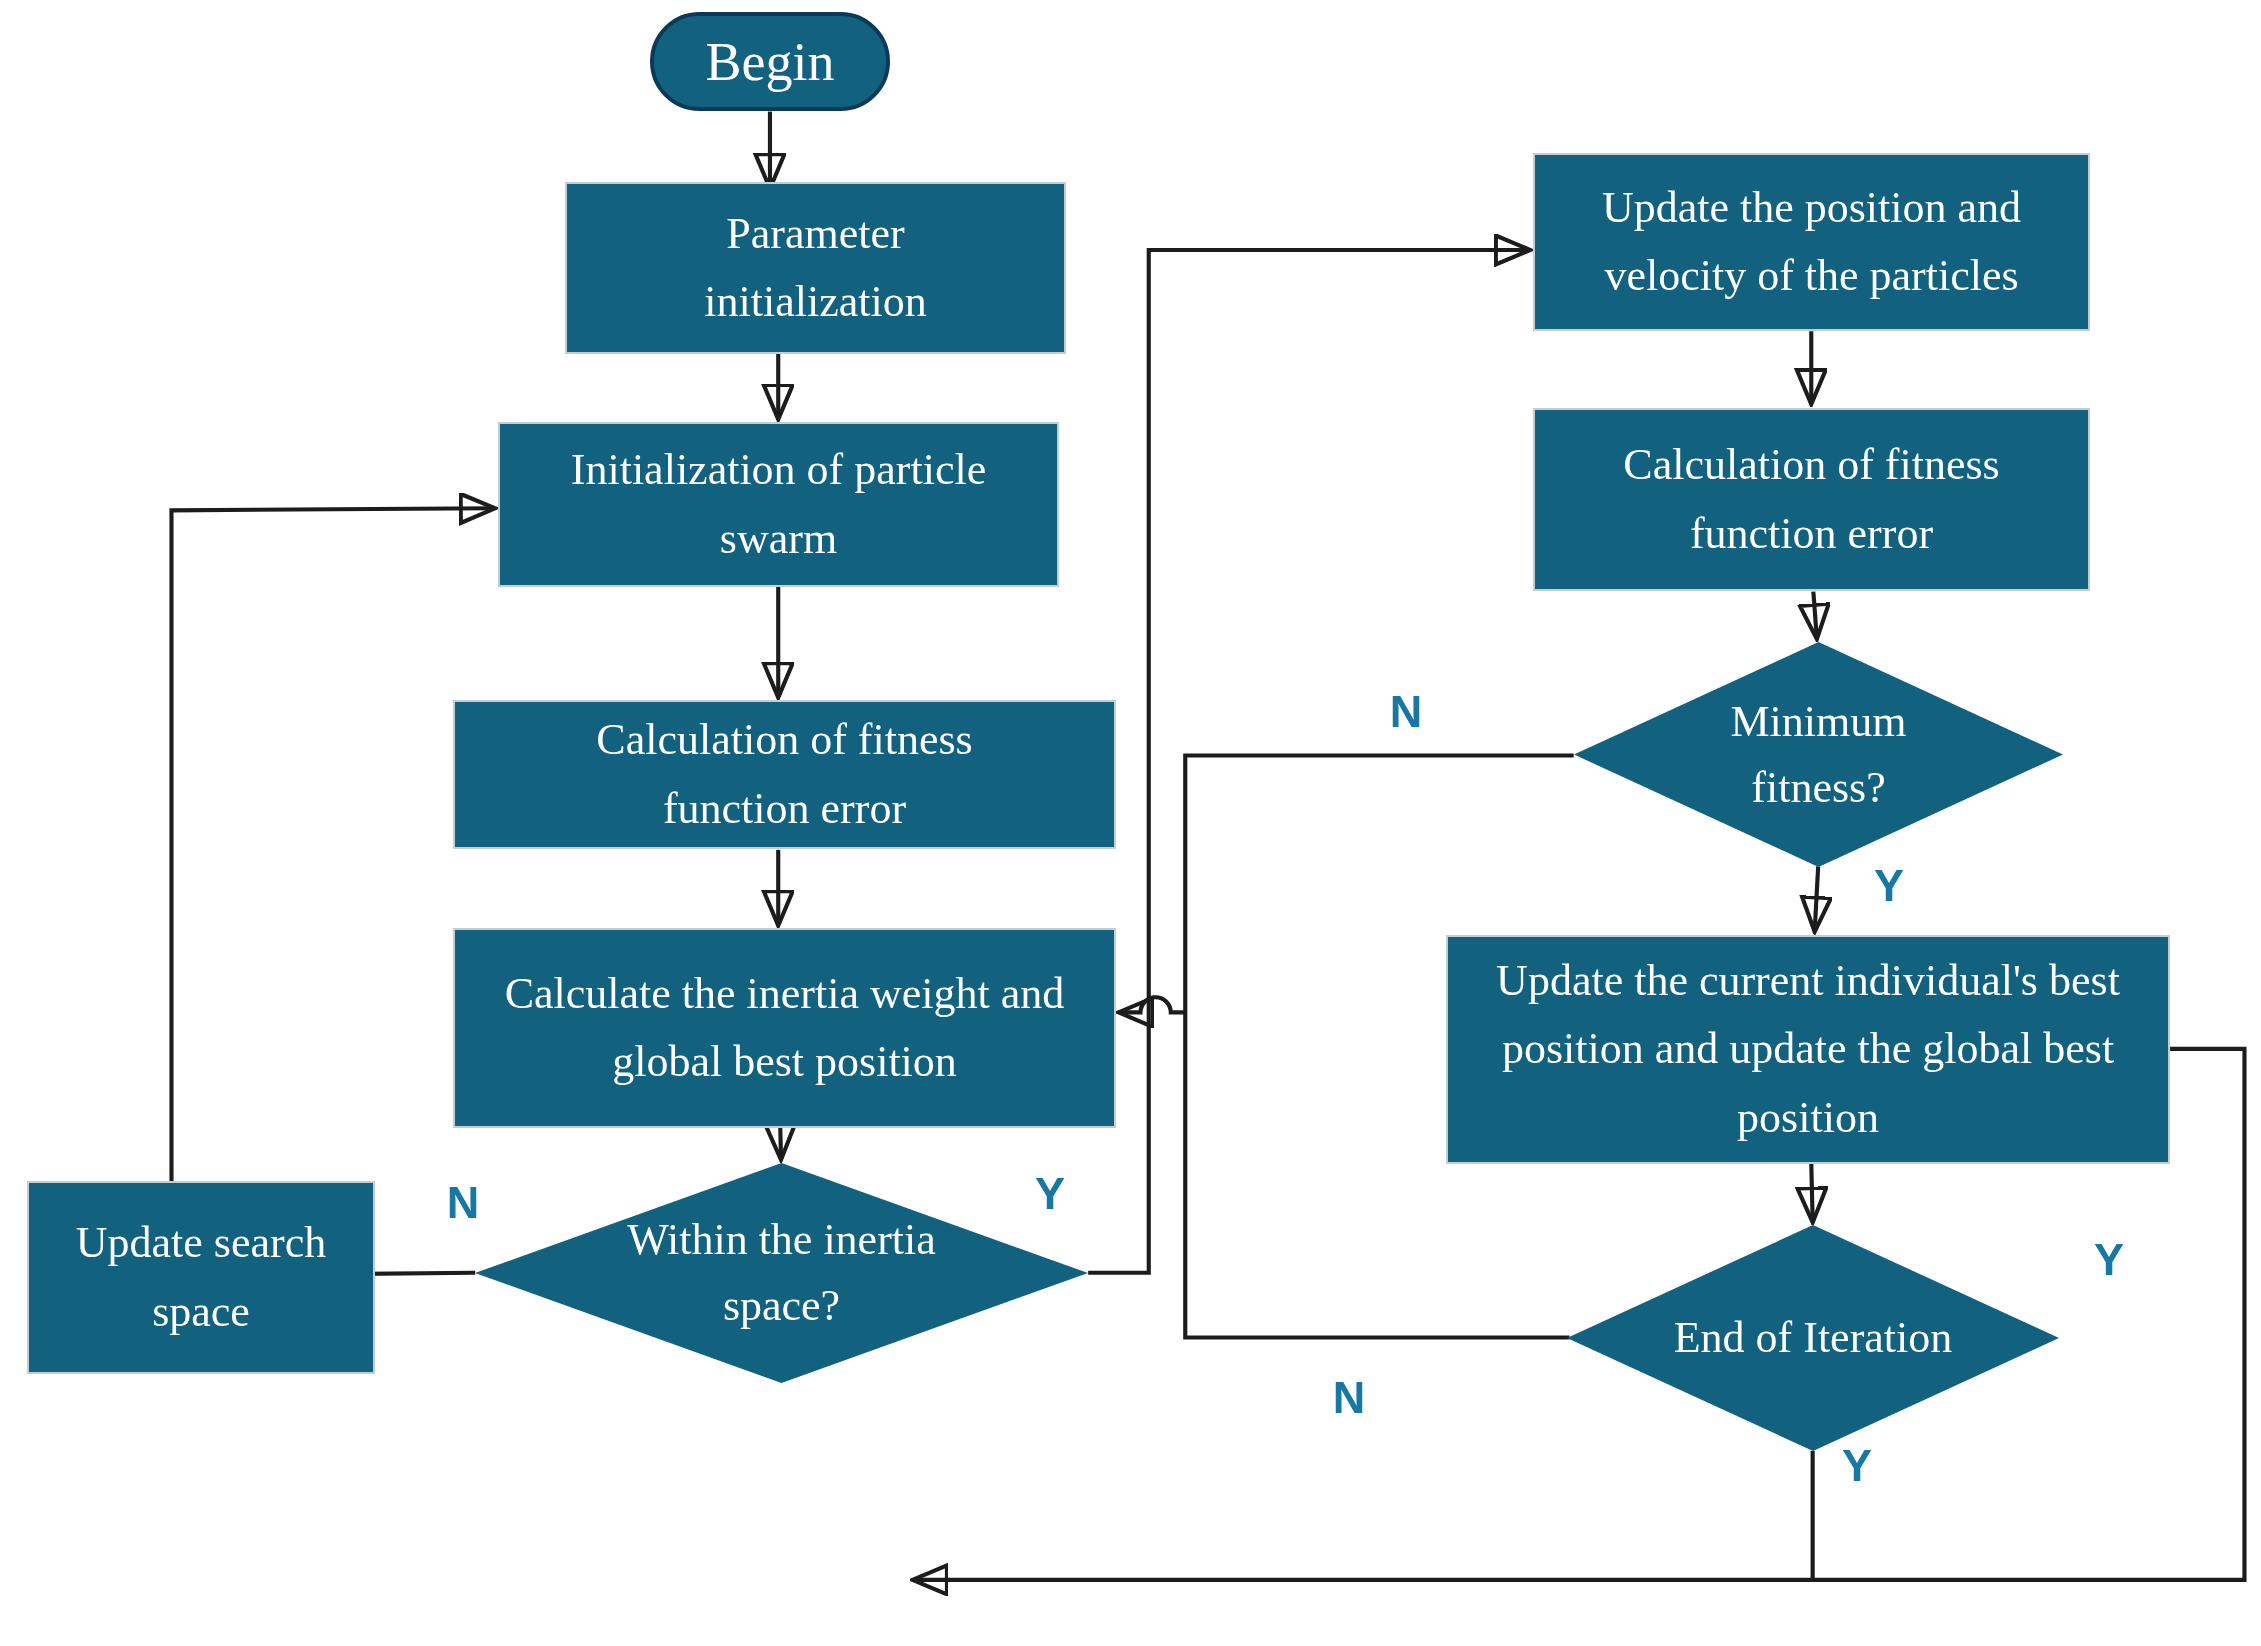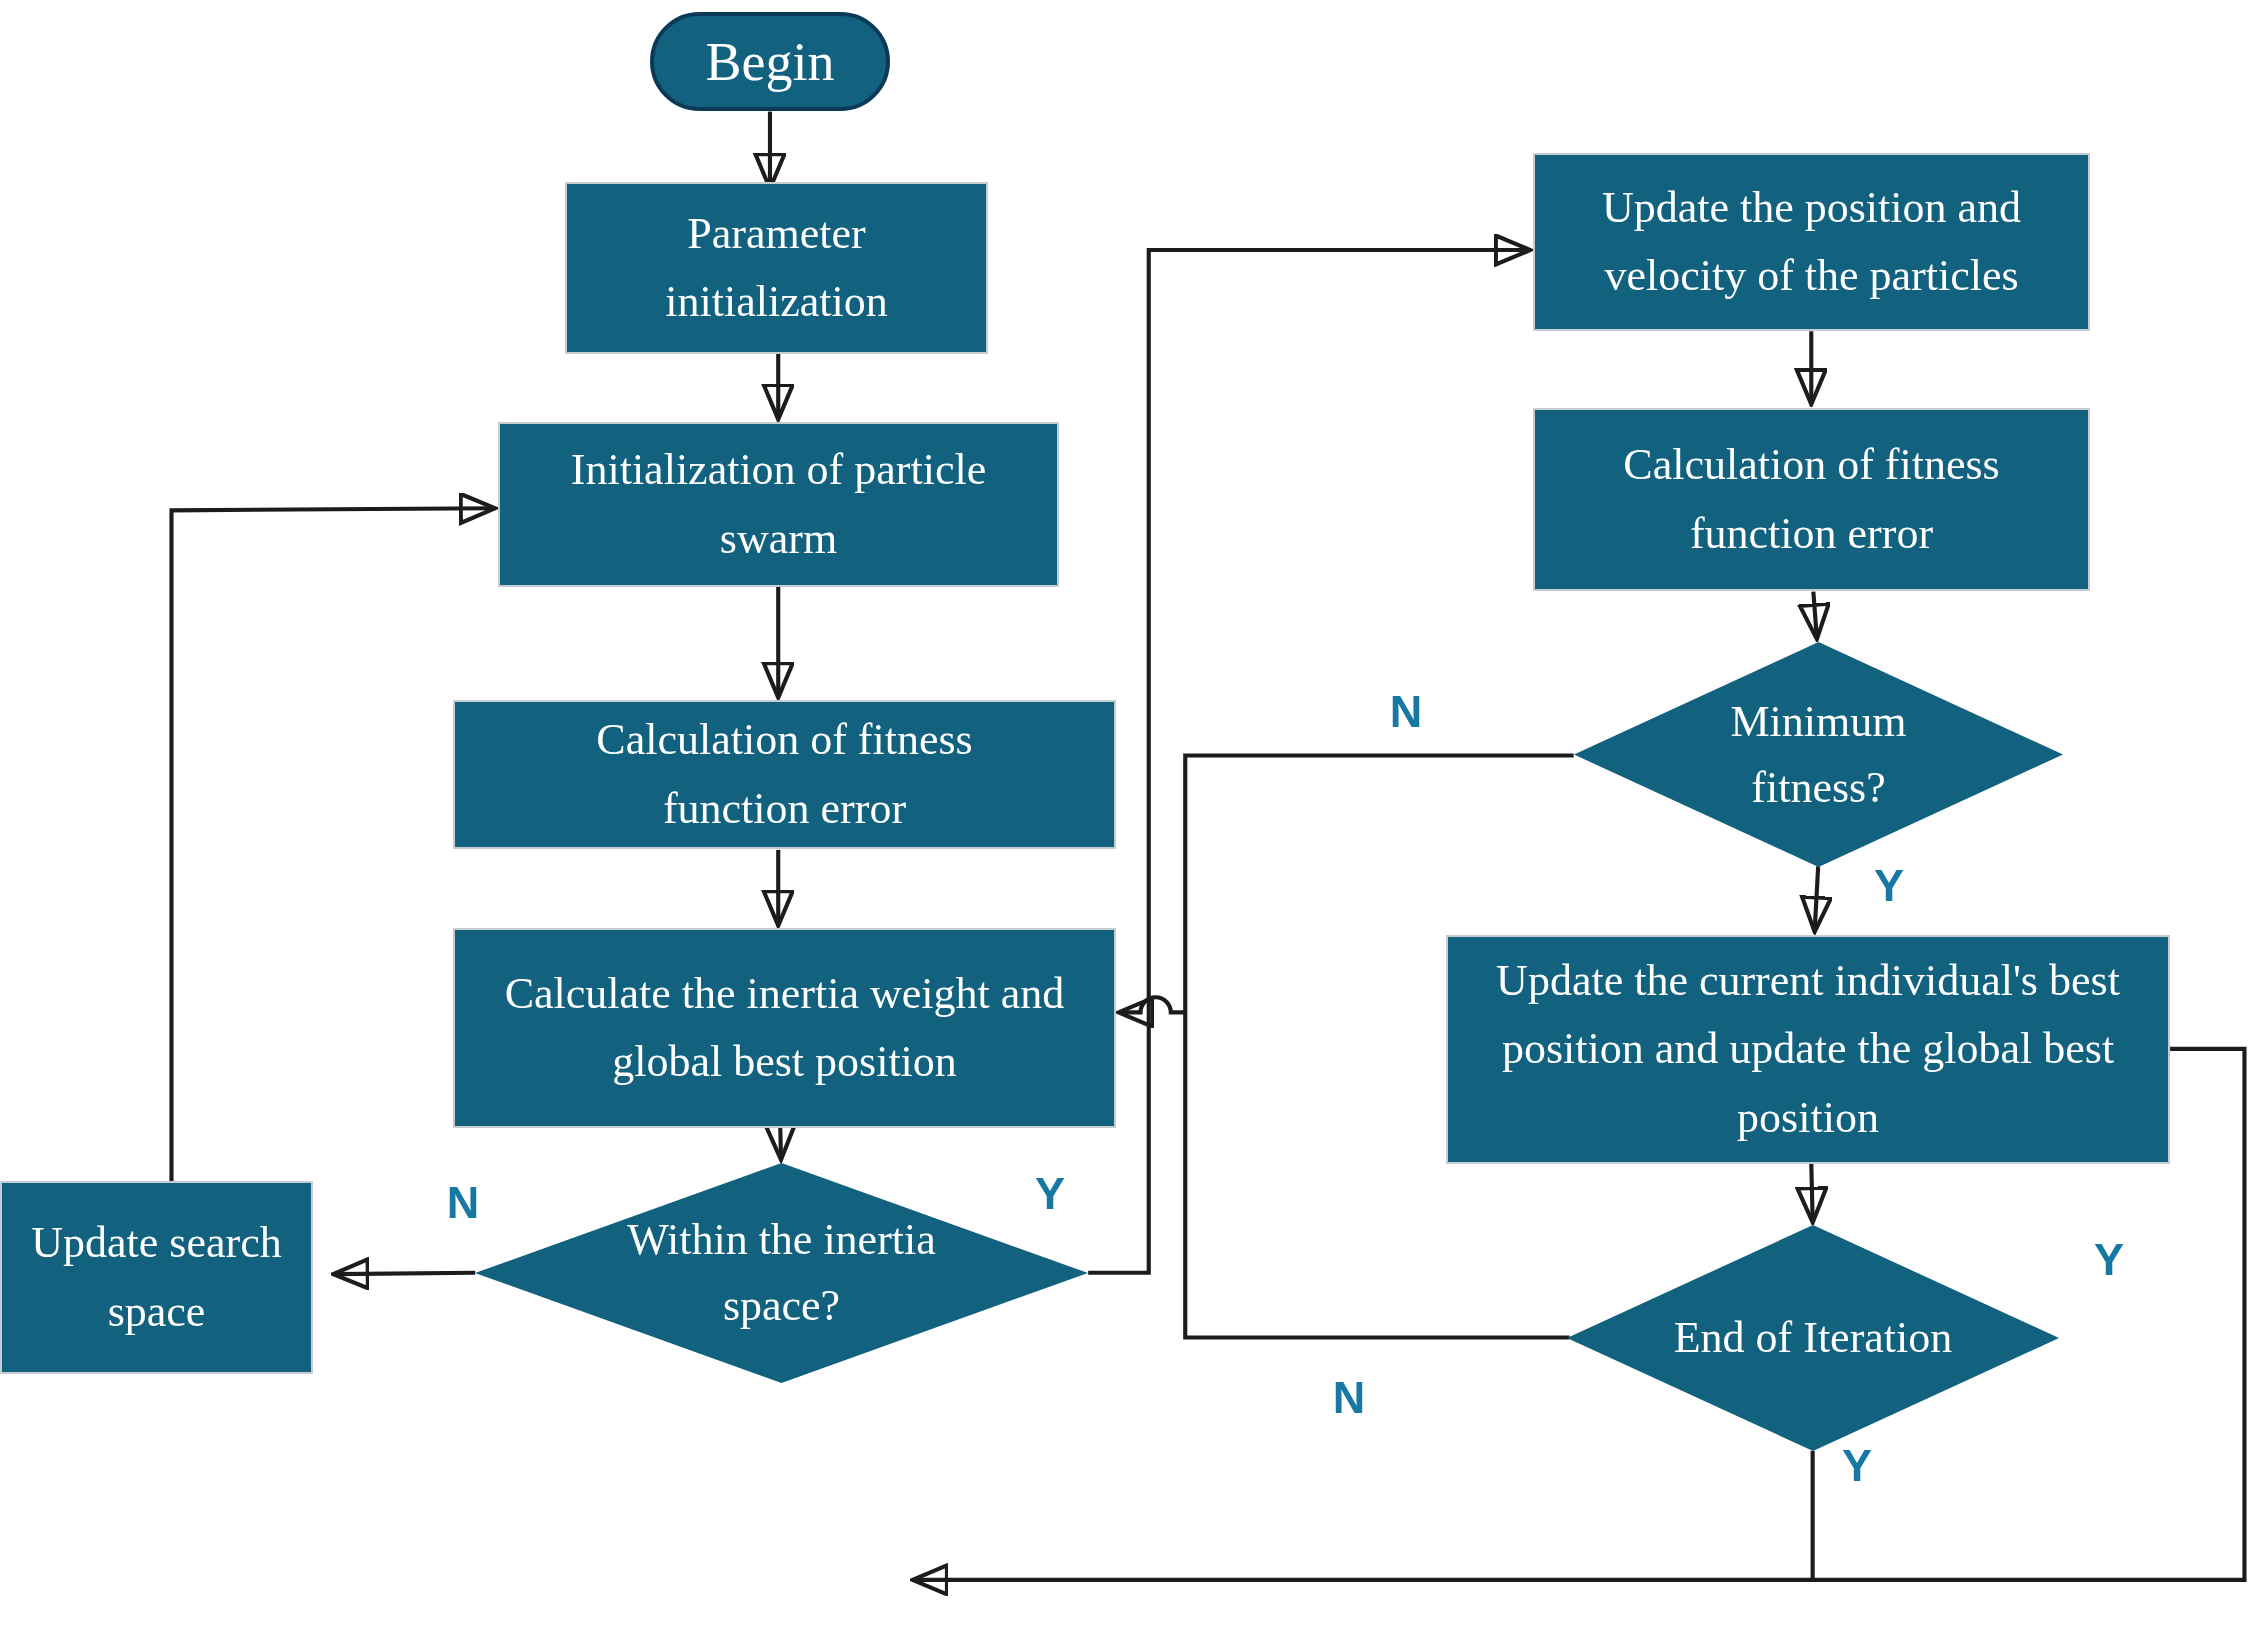--- a/index.html
+++ b/index.html
@@ -70,41 +70,41 @@
     <path d="M2640 1258 L2635 1351" marker-end="url(#ah)"></path>
     <path d="M2630 1689 L2632 1773" marker-end="url(#ah)"></path>
     <path d="M3151 1523 L3259 1523 L3259 2294 L1327 2294" marker-end="url(#ah)"></path>
     <path d="M2632 2107 L2632 2294"></path>
   </svg>
 
   <div class="node terminal" style="left:650px;top:12.4px;width:240px;height:99px;">
     <span>Begin</span>
   </div>
 
-  <div class="node rect" style="left:565px;top:182px;width:423px;height:172px;padding:0 62px;">
+  <div class="node rect" style="left:565px;top:182px;width:501px;height:172px;padding:0 62px;">
     <span>Parameter initialization</span>
   </div>
 
   <div class="node rect" style="left:498px;top:422px;width:561px;height:165px;padding:0 41px;">
     <span>Initialization of particle swarm</span>
   </div>
 
   <div class="node rect" style="left:453px;top:700px;width:663px;height:149px;padding:0 90px;">
     <span>Calculation of fitness function error</span>
   </div>
 
   <div class="node rect" style="left:453px;top:928px;width:663px;height:200px;padding:0 13.8px;">
     <span>Calculate the inertia weight and global best position</span>
   </div>
 
   <div class="node diamond" style="left:475px;top:1163px;width:613px;height:220px;padding:0 124px;">
     <span>Within the inertia space?</span>
   </div>
 
-  <div class="node rect" style="left:0;top:1181px;width:313px;height:193px;padding:0 13.8px;">
+  <div class="node rect" style="left:27px;top:1181px;width:348px;height:193px;padding:0 13.8px;">
     <span>Update search space</span>
   </div>
 
   <div class="node rect" style="left:1533px;top:153px;width:557px;height:178px;padding:0 18px;">
     <span>Update the position and velocity of the particles</span>
   </div>
 
   <div class="node rect" style="left:1533px;top:408px;width:557px;height:183px;padding:0 76px;">
     <span>Calculation of fitness function error</span>
   </div>

